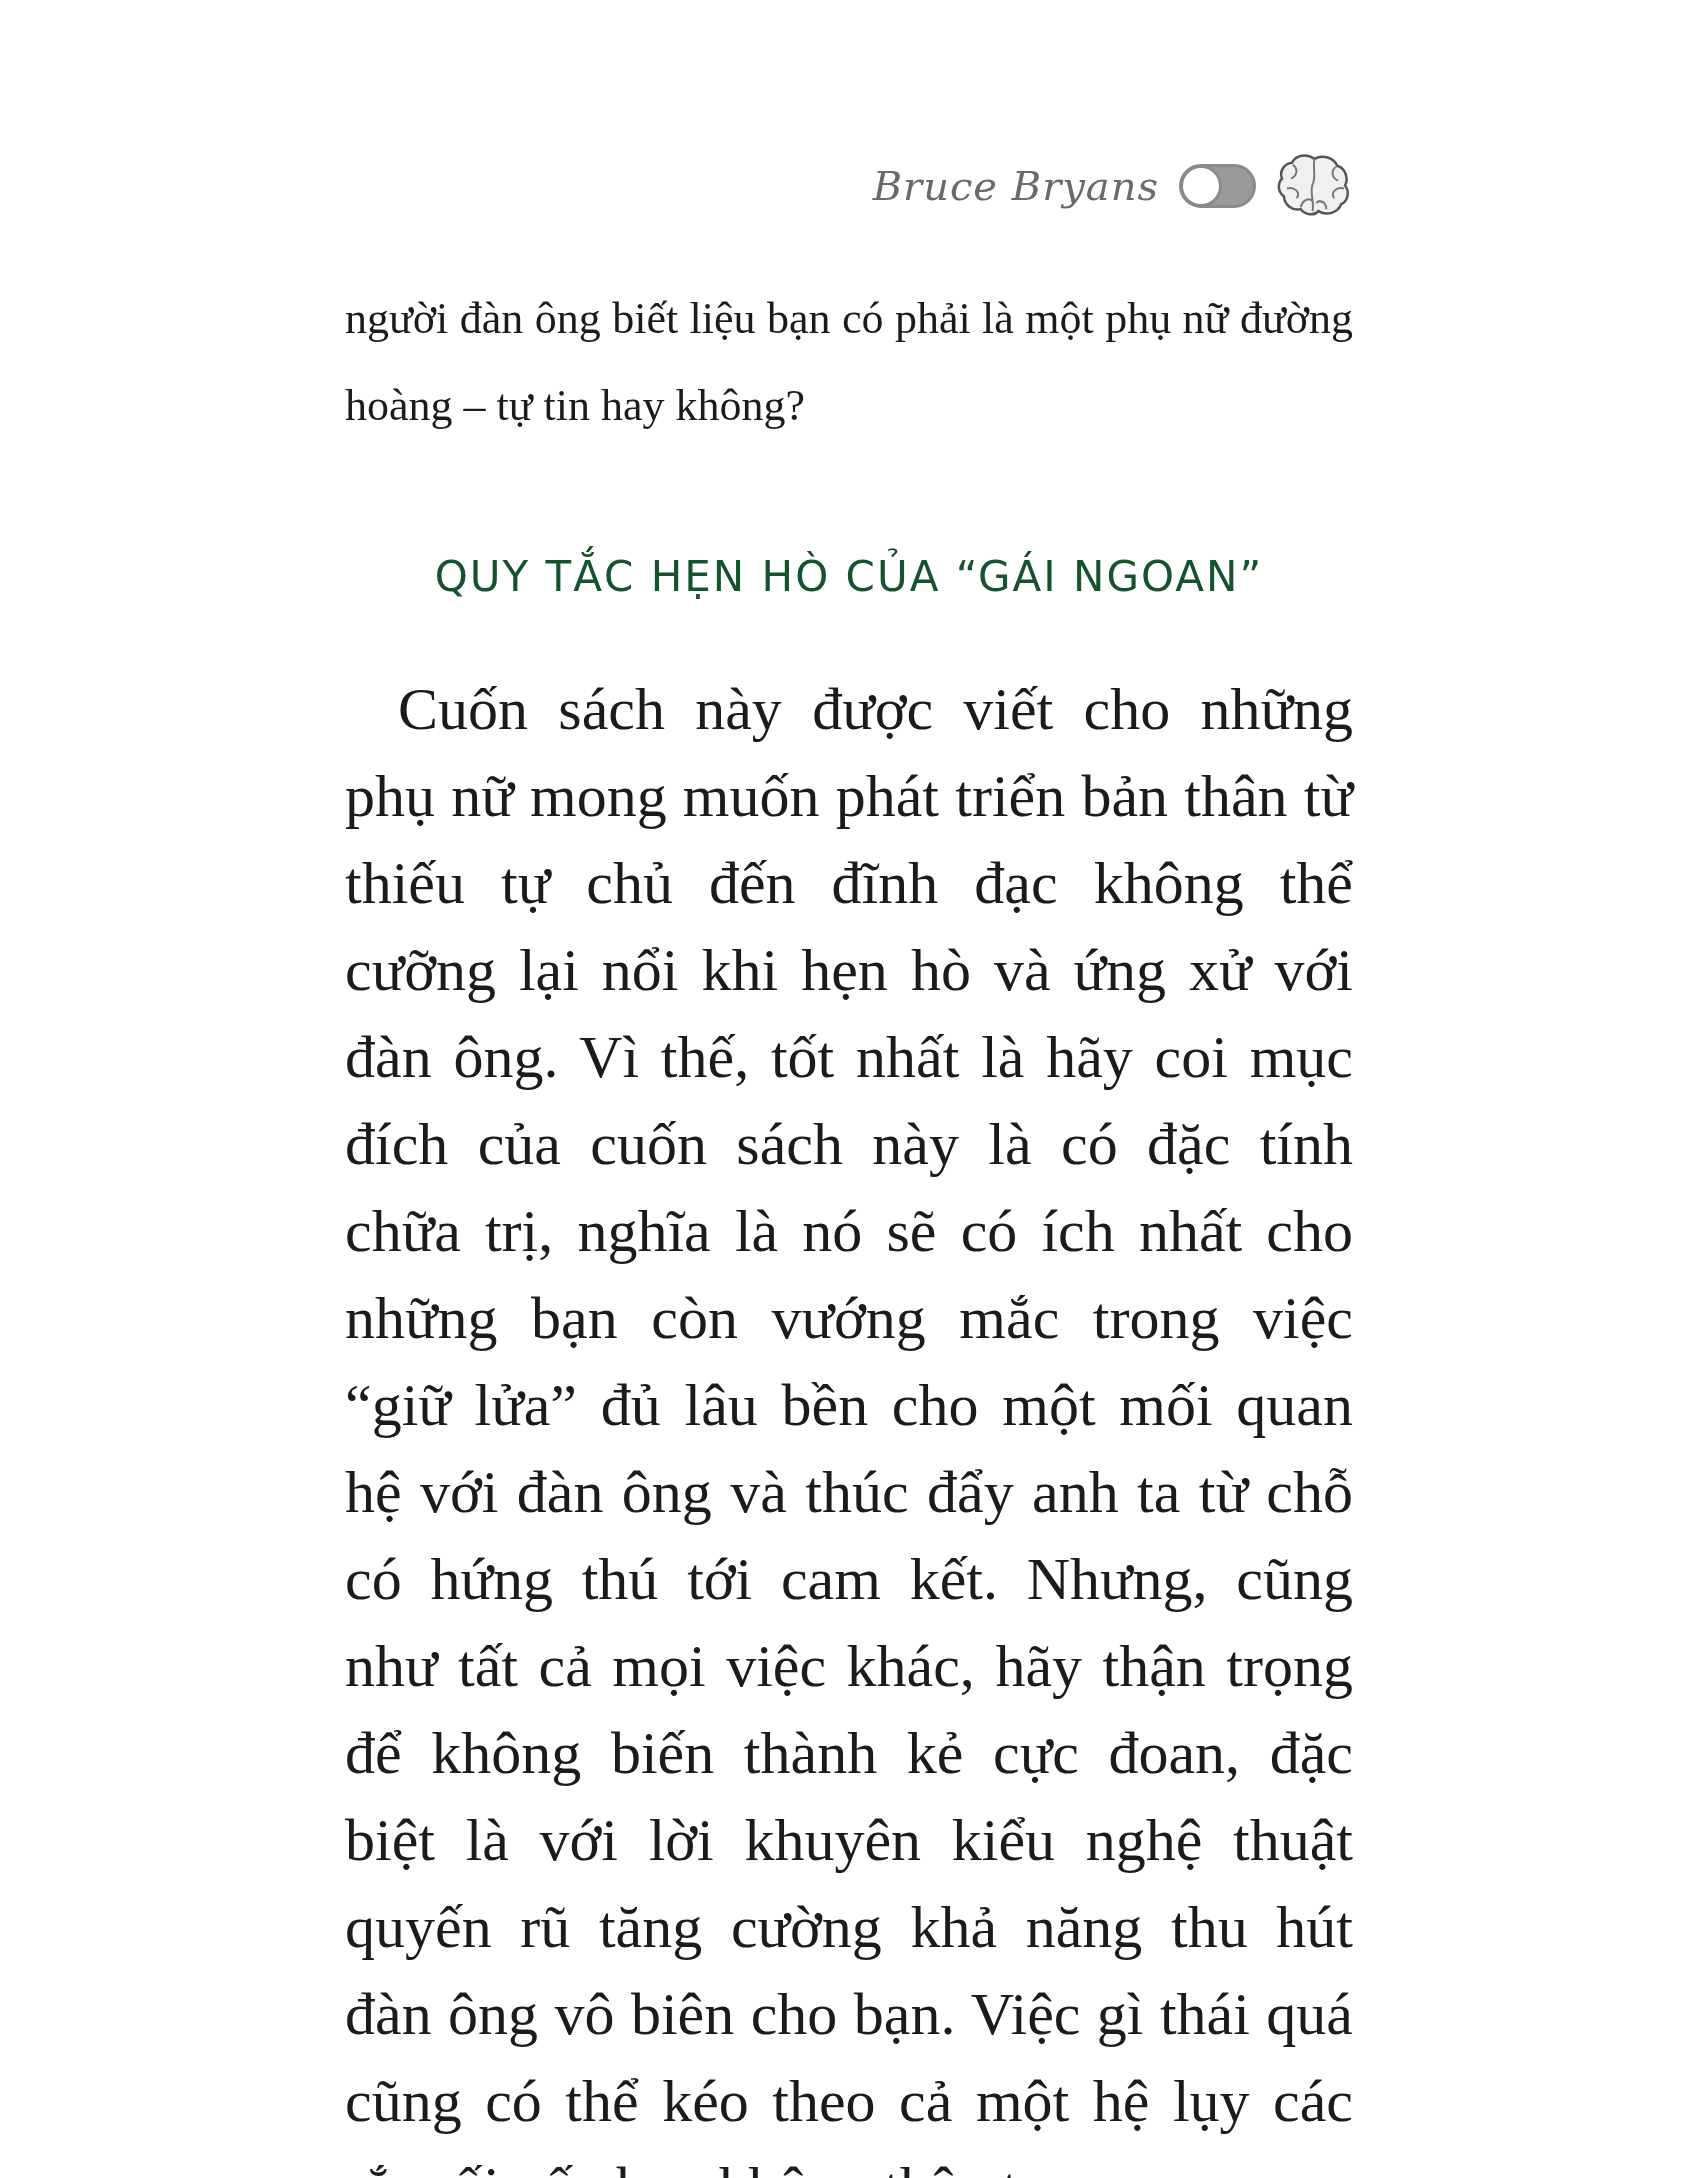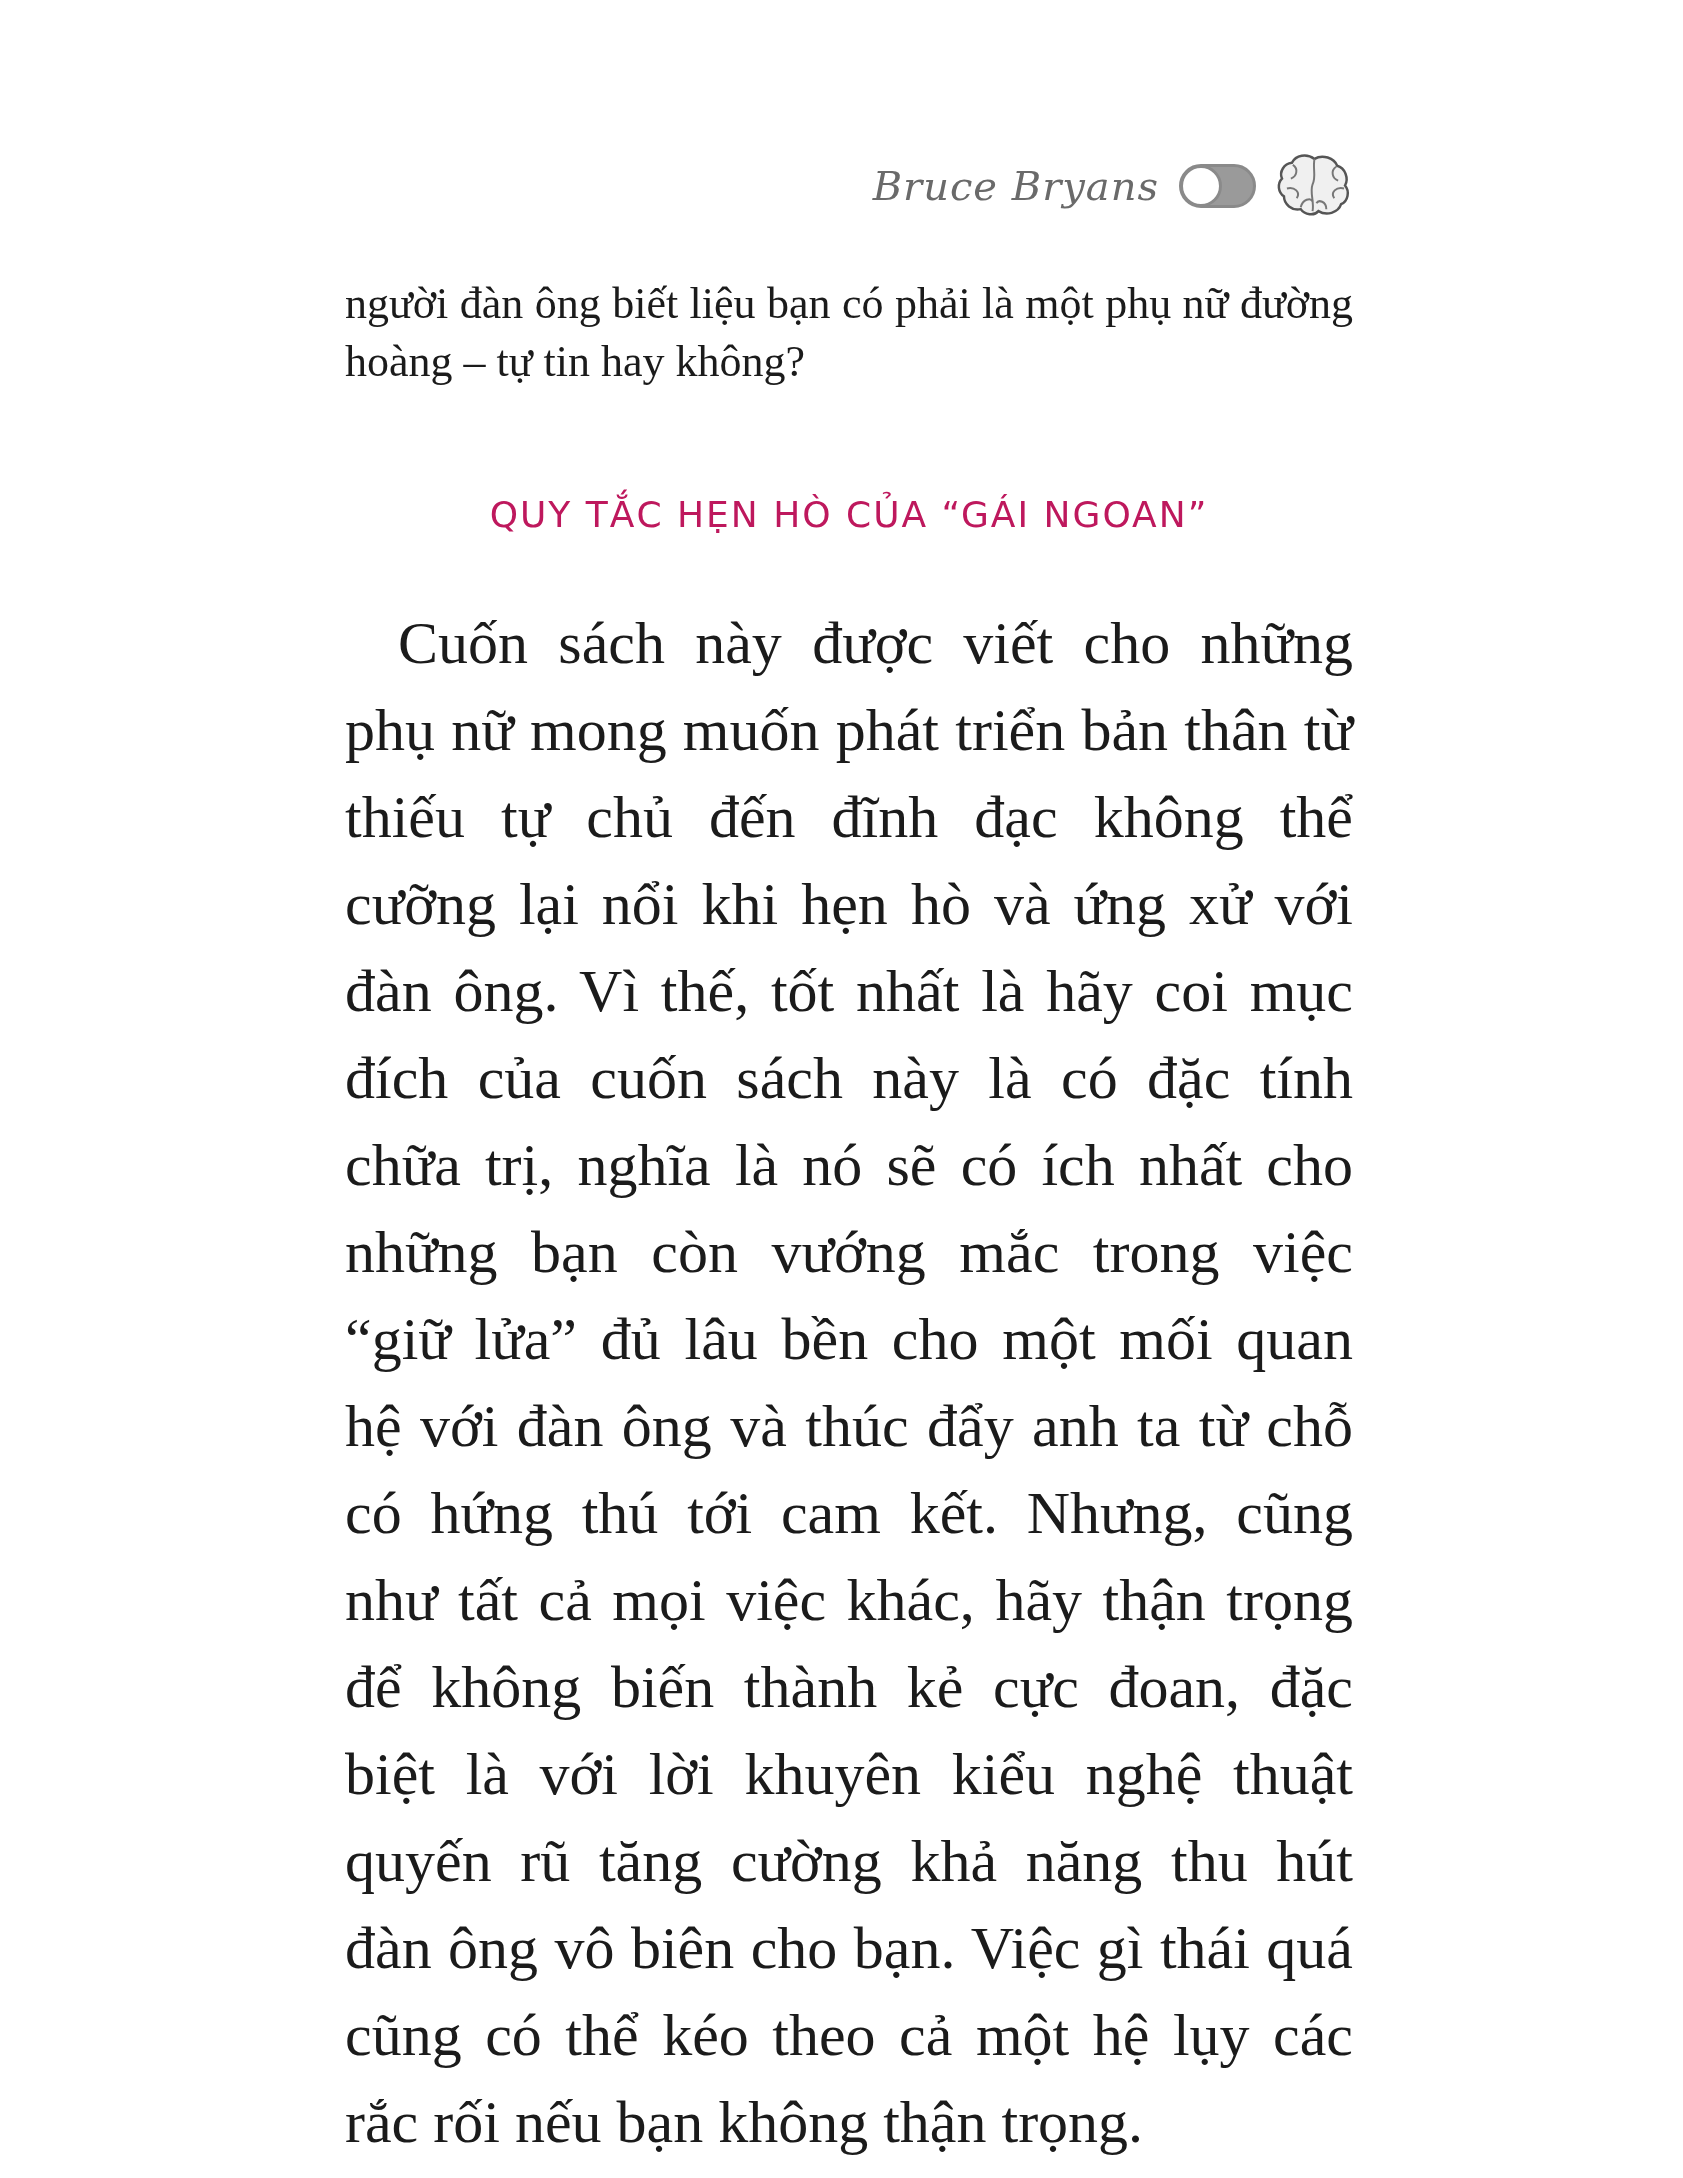--- a/index.html
+++ b/index.html
@@ -45,31 +45,31 @@
     width:42px; height:42px;
     box-sizing:border-box;
     background:#ffffff;
     border:3px solid #8a8a8a;
     border-radius:50%;
   }
   .brain { display:inline-block; }
   .cont {
     margin:51px 0 0 0;
     font-size:44px;
-    line-height:58px;
+    line-height:87px;
     text-align:justify;
   }
   .heading {
     margin:103px 0 0 0;
     text-align:center;
     font-family:"DejaVu Sans","Liberation Sans",sans-serif;
     font-weight:500;
-    font-size:36px;
+    font-size:42px;
     letter-spacing:2px;
-    color:#be185d;
+    color:#14532d;
     white-space:nowrap;
   }
   .para {
     margin:65px 0 0 0;
     font-size:60px;
     line-height:87px;
     text-align:justify;
     text-indent:53px;
   }
   .pagenum {

